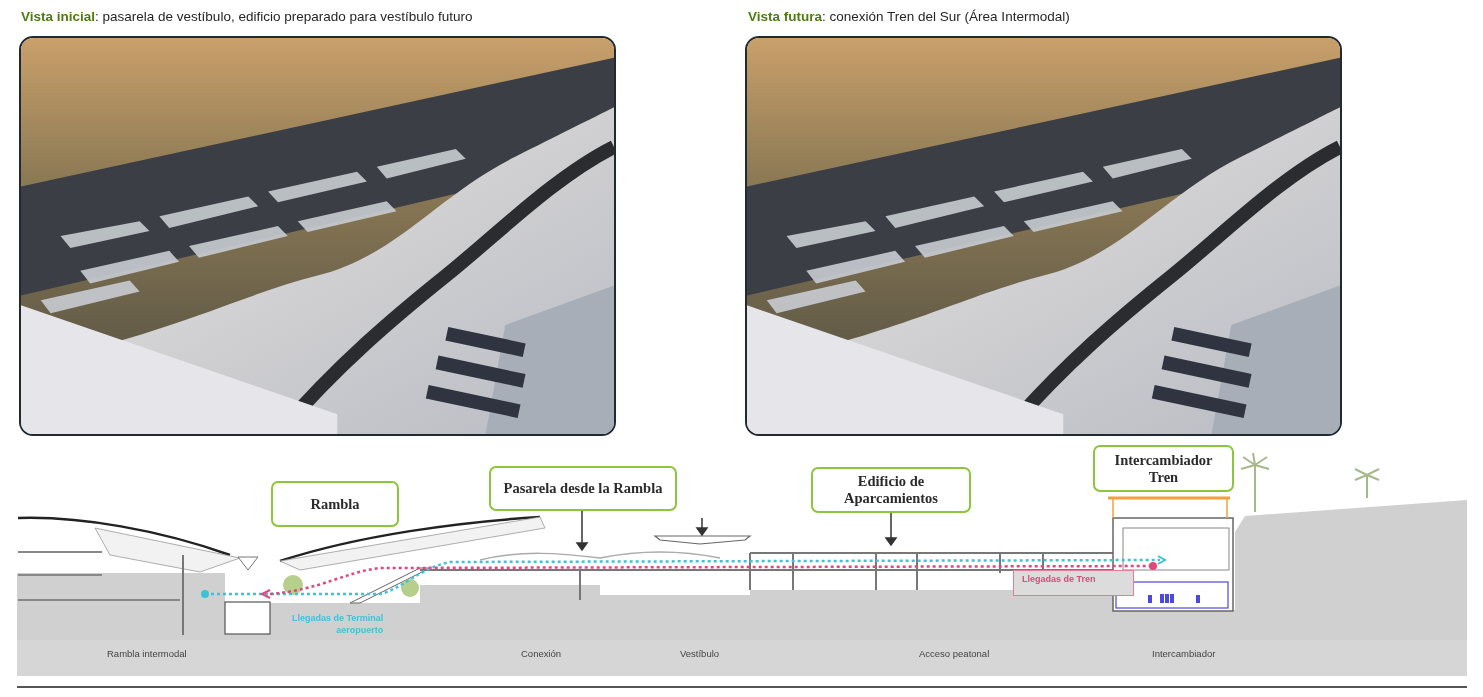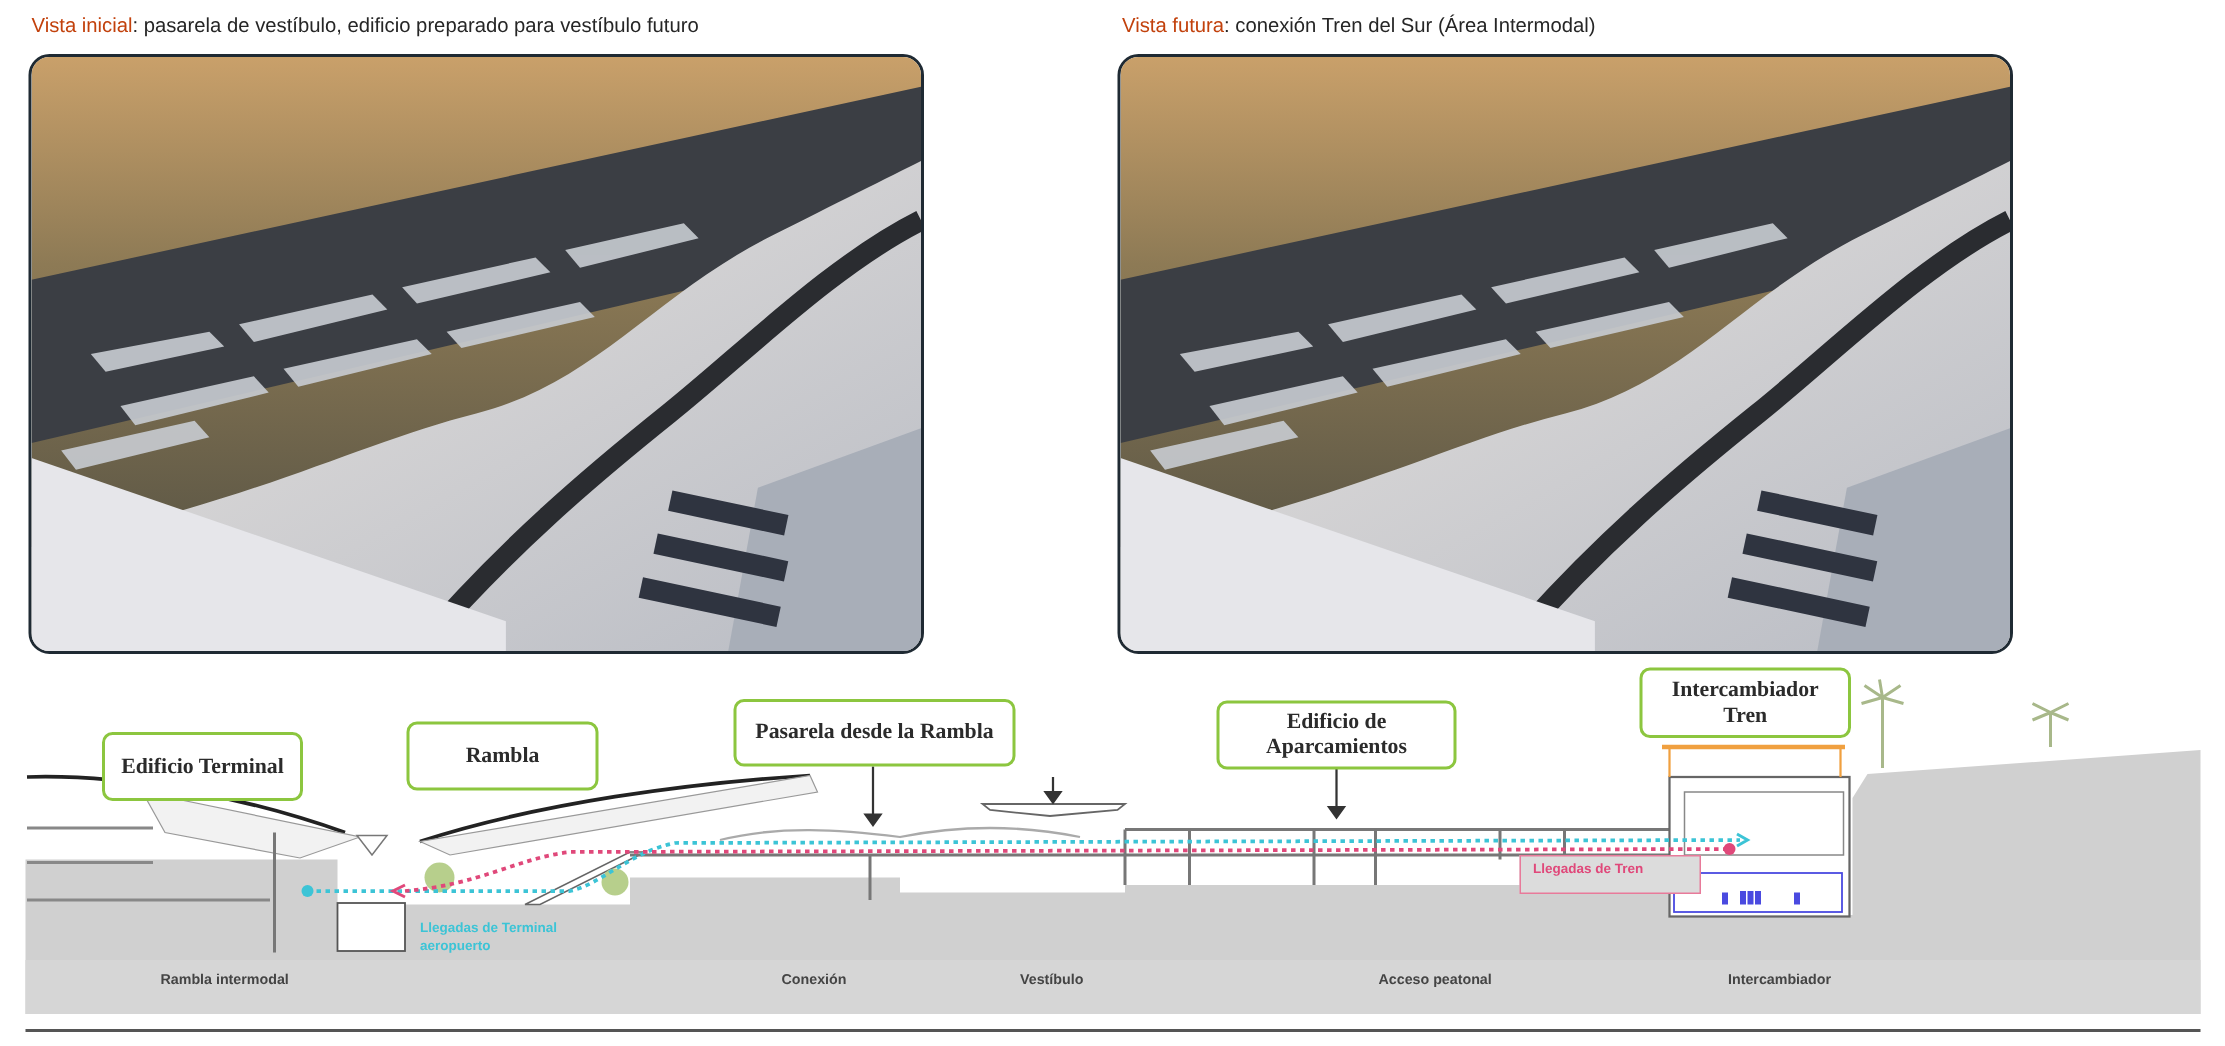--- a/index.html
+++ b/index.html
@@ -1,33 +1,33 @@
 <!DOCTYPE html>
 <html><head>
 <meta charset="utf-8">
 <style>
   html, body { margin: 0; padding: 0; background: #ffffff; }
   body { width: 1483px; height: 697px; position: relative; overflow: hidden; font-family: "Liberation Sans", sans-serif; color: #222; }
 
   .caption { position: absolute; top: 9px; font-size: 13.5px; color: #262626; white-space: nowrap; }
-  .caption b { font-weight: normal; color: #c2410c; text-align: center; }
+  .caption b { font-weight: bold; color: #4d7c0f; text-align: center; }
   .cap-left { left: 21px; }
   .cap-right { left: 748px; }
 
   .render { position: absolute; top: 36px; width: 597px; height: 400px; border: 2.5px solid #1f2a33; border-radius: 14px; overflow: hidden; box-sizing: border-box; }
   .render-left { left: 19px; }
   .render-right { left: 745px; }
   .render svg { display: block; width: 100%; height: 100%; }
 
   .section { position: absolute; left: 0; top: 440px; width: 1483px; height: 257px; }
   .section svg.bg { position: absolute; left: 0; top: 0; width: 1483px; height: 257px; }
 
   .label-box { position: absolute; border: 2.5px solid #8cc63f; border-radius: 7px; background: #ffffff; box-sizing: border-box; display: flex; align-items: center; justify-content: center; text-align: center; font-weight: bold; font-size: 14.5px; line-height: 17px; color: #2b2b2b; padding: 0 6px; font-family: Liberation Serif, serif; }
 
-  .zone-label { position: absolute; font-size: 9.5px; color: #444; white-space: nowrap; font-weight: bold; }
+  .zone-label { position: absolute; font-size: 9.5px; color: #444; white-space: nowrap; }
 
   .flow-label-cyan { position: absolute; font-size: 9px; font-weight: bold; color: #3cc4d6; line-height: 12px; white-space: nowrap; }
   .flow-label-pink { position: absolute; font-size: 9px; font-weight: bold; color: #e0487a; border: 1.5px solid #e87a9a; background: #dcdcdc; padding: 3px 8px; white-space: nowrap; box-sizing: border-box; }
 
   .bottom-rule { position: absolute; left: 17px; top: 686px; width: 1450px; height: 2px; background: #555; }
 </style>
 </head>
 <body>
 
 <div class="caption cap-left">
@@ -185,27 +185,26 @@
     <g stroke="#333" stroke-width="1.5" fill="#333">
       <line x1="582" y1="71" x2="582" y2="103"></line>
         <polygon points="577,103 587,103 582,110"></polygon>
       <line x1="702" y1="78" x2="702" y2="88"></line>
         <polygon points="697,88 707,88 702,95"></polygon>
       <line x1="891" y1="72" x2="891" y2="98"></line>
         <polygon points="886,98 896,98 891,105"></polygon>
     </g>
   </svg>
 
-  <div class="label-box" style="left:68px; top:48px; width:134px; height:46px;">Edificio Terminal</div>
   <div class="label-box" style="left:271px; top:41px; width:128px; height:46px;">Rambla</div>
   <div class="label-box" style="left:460px; top:26px; width:188px; height:45px;margin-left:29px;">Pasarela desde la Rambla</div>
   <div class="label-box" style="left:811px; top:27px; width:160px; height:46px;">Edificio de Aparcamientos</div>
   <div class="label-box" style="left:1093px; top:5px; width:141px; height:47px;">Intercambiador Tren</div>
 
-  <div class="flow-label-cyan" style="left:280px; top:172px;">
+  <div class="flow-label-cyan" style="left:292px; top:172px;text-align:right;">
     <div>Llegadas de Terminal</div>
     <div>aeropuerto</div>
   </div>
   <div class="flow-label-pink" style="left:1013px; top:130px; width:121px; height:26px;">Llegadas de Tren</div>
 
   <div class="zone-label" style="left:107px; top:208px;">Rambla intermodal</div>
   <div class="zone-label" style="left:521px; top:208px;">Conexión</div>
   <div class="zone-label" style="left:680px; top:208px;">Vestíbulo</div>
   <div class="zone-label" style="left:919px; top:208px;">Acceso peatonal</div>
   <div class="zone-label" style="left:1134px; top:208px;padding-left:18px;">Intercambiador</div>

